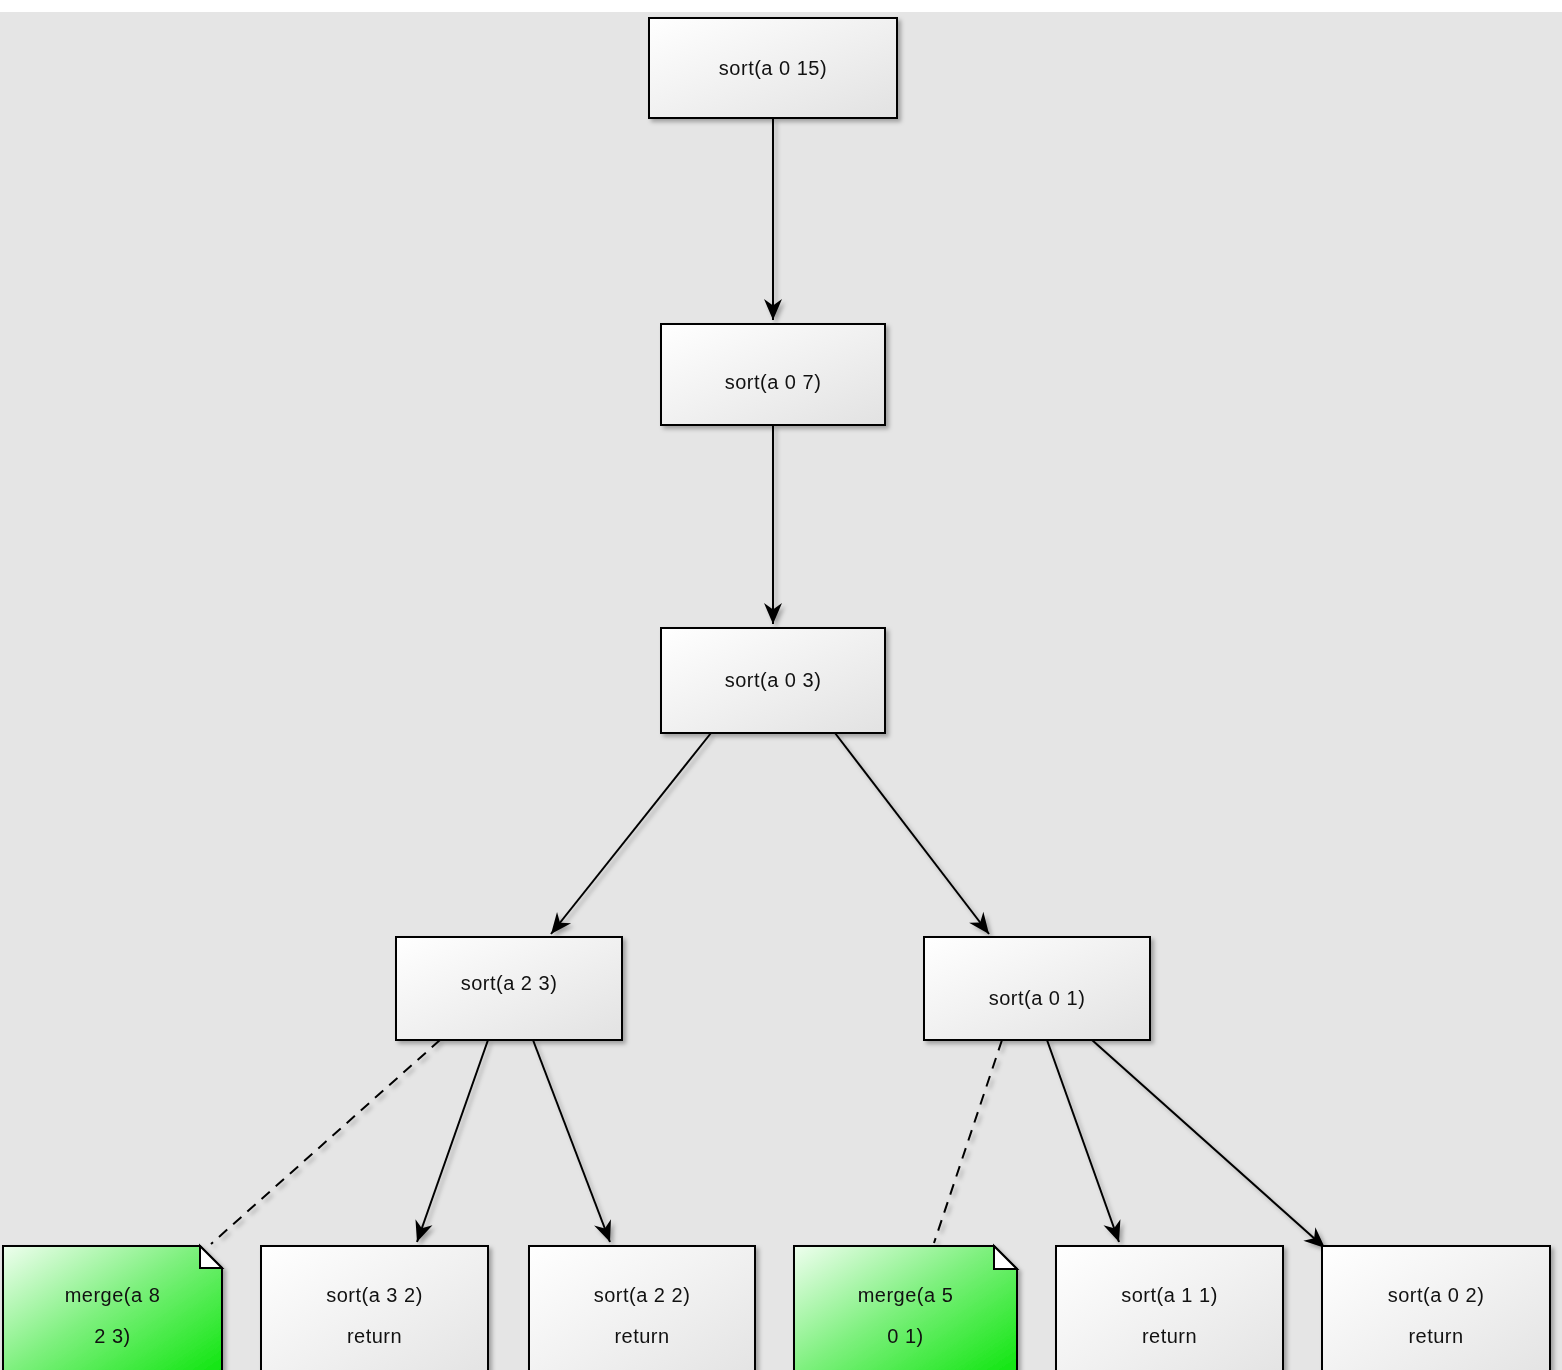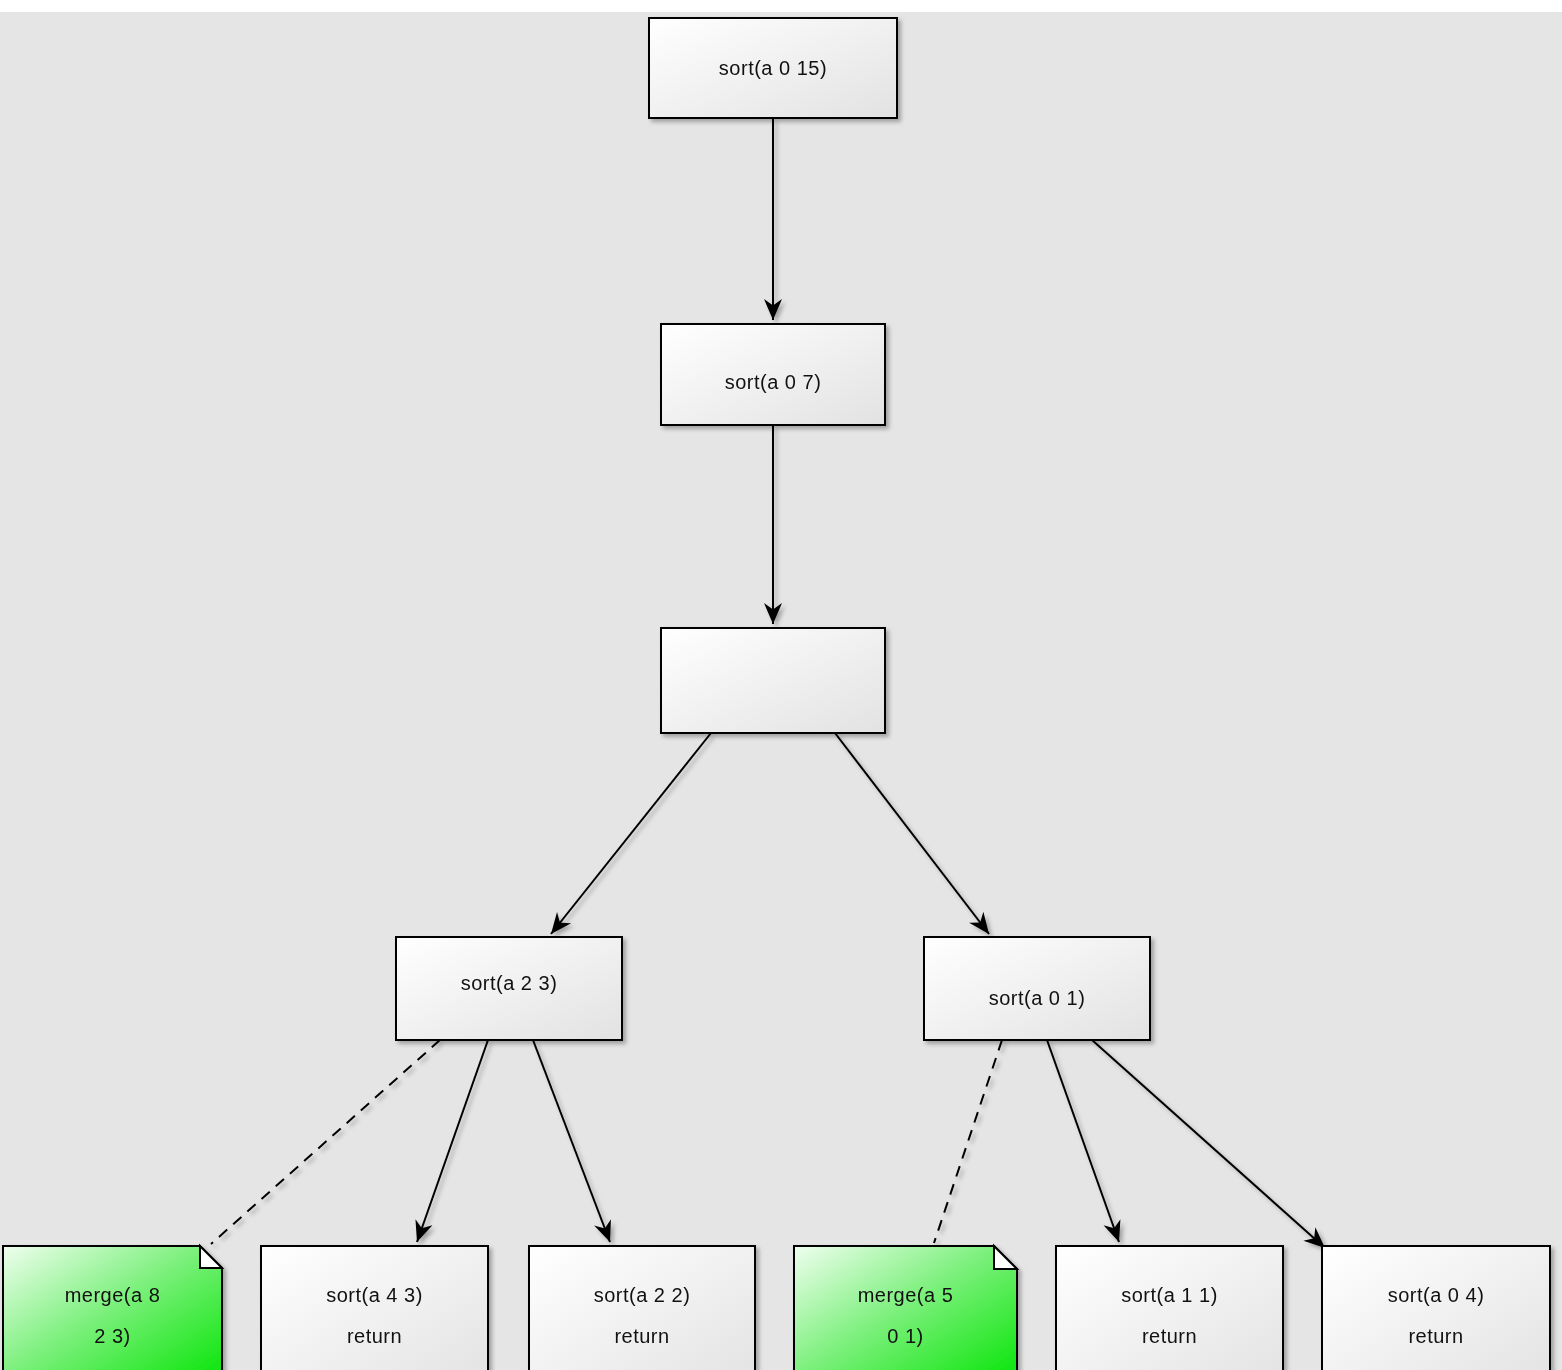--- a/index.html
+++ b/index.html
@@ -91,46 +91,50 @@
   </svg>
 
   <div class="node" style="left:649px;top:6px;width:248px;height:100px">
     <span class="line">sort(a 0 15)</span>
 
   </div>
   <div class="node" style="left:661px;top:320px;width:224px;height:101px">
     <span class="line">sort(a 0 7)</span>
 
   </div>
+  <div class="node" style="left:661px;top:616px;width:224px;height:105px">
+    <span class="line">sort(a 0 3)</span>
+
+  </div>
   <div class="node" style="left:396px;top:925px;width:226px;height:93px">
     <span class="line">sort(a 2 3)</span>
 
   </div>
   <div class="node" style="left:924px;top:925px;width:226px;height:123px">
     <span class="line">sort(a 0 1)</span>
 
   </div>
   <div class="node" style="left:3px;top:1234px;width:219px;height:140px">
     <span class="line">merge(a 8</span>
     <span class="line">2 3)</span>
   </div>
   <div class="node" style="left:261px;top:1234px;width:227px;height:140px">
-    <span class="line">sort(a 4 3)</span>
+    <span class="line">sort(a 3 2)</span>
     <span class="line">return</span>
   </div>
   <div class="node" style="left:529px;top:1234px;width:226px;height:140px">
     <span class="line">sort(a 2 2)</span>
     <span class="line">return</span>
   </div>
   <div class="node" style="left:794px;top:1234px;width:223px;height:140px">
     <span class="line">merge(a 5</span>
     <span class="line">0 1)</span>
   </div>
   <div class="node" style="left:1056px;top:1234px;width:227px;height:140px">
     <span class="line">sort(a 1 1)</span>
     <span class="line">return</span>
   </div>
   <div class="node" style="left:1322px;top:1234px;width:228px;height:140px">
-    <span class="line">sort(a 0 4)</span>
+    <span class="line">sort(a 0 2)</span>
     <span class="line">return</span>
   </div>
 
 </div>
 
 </body></html>

